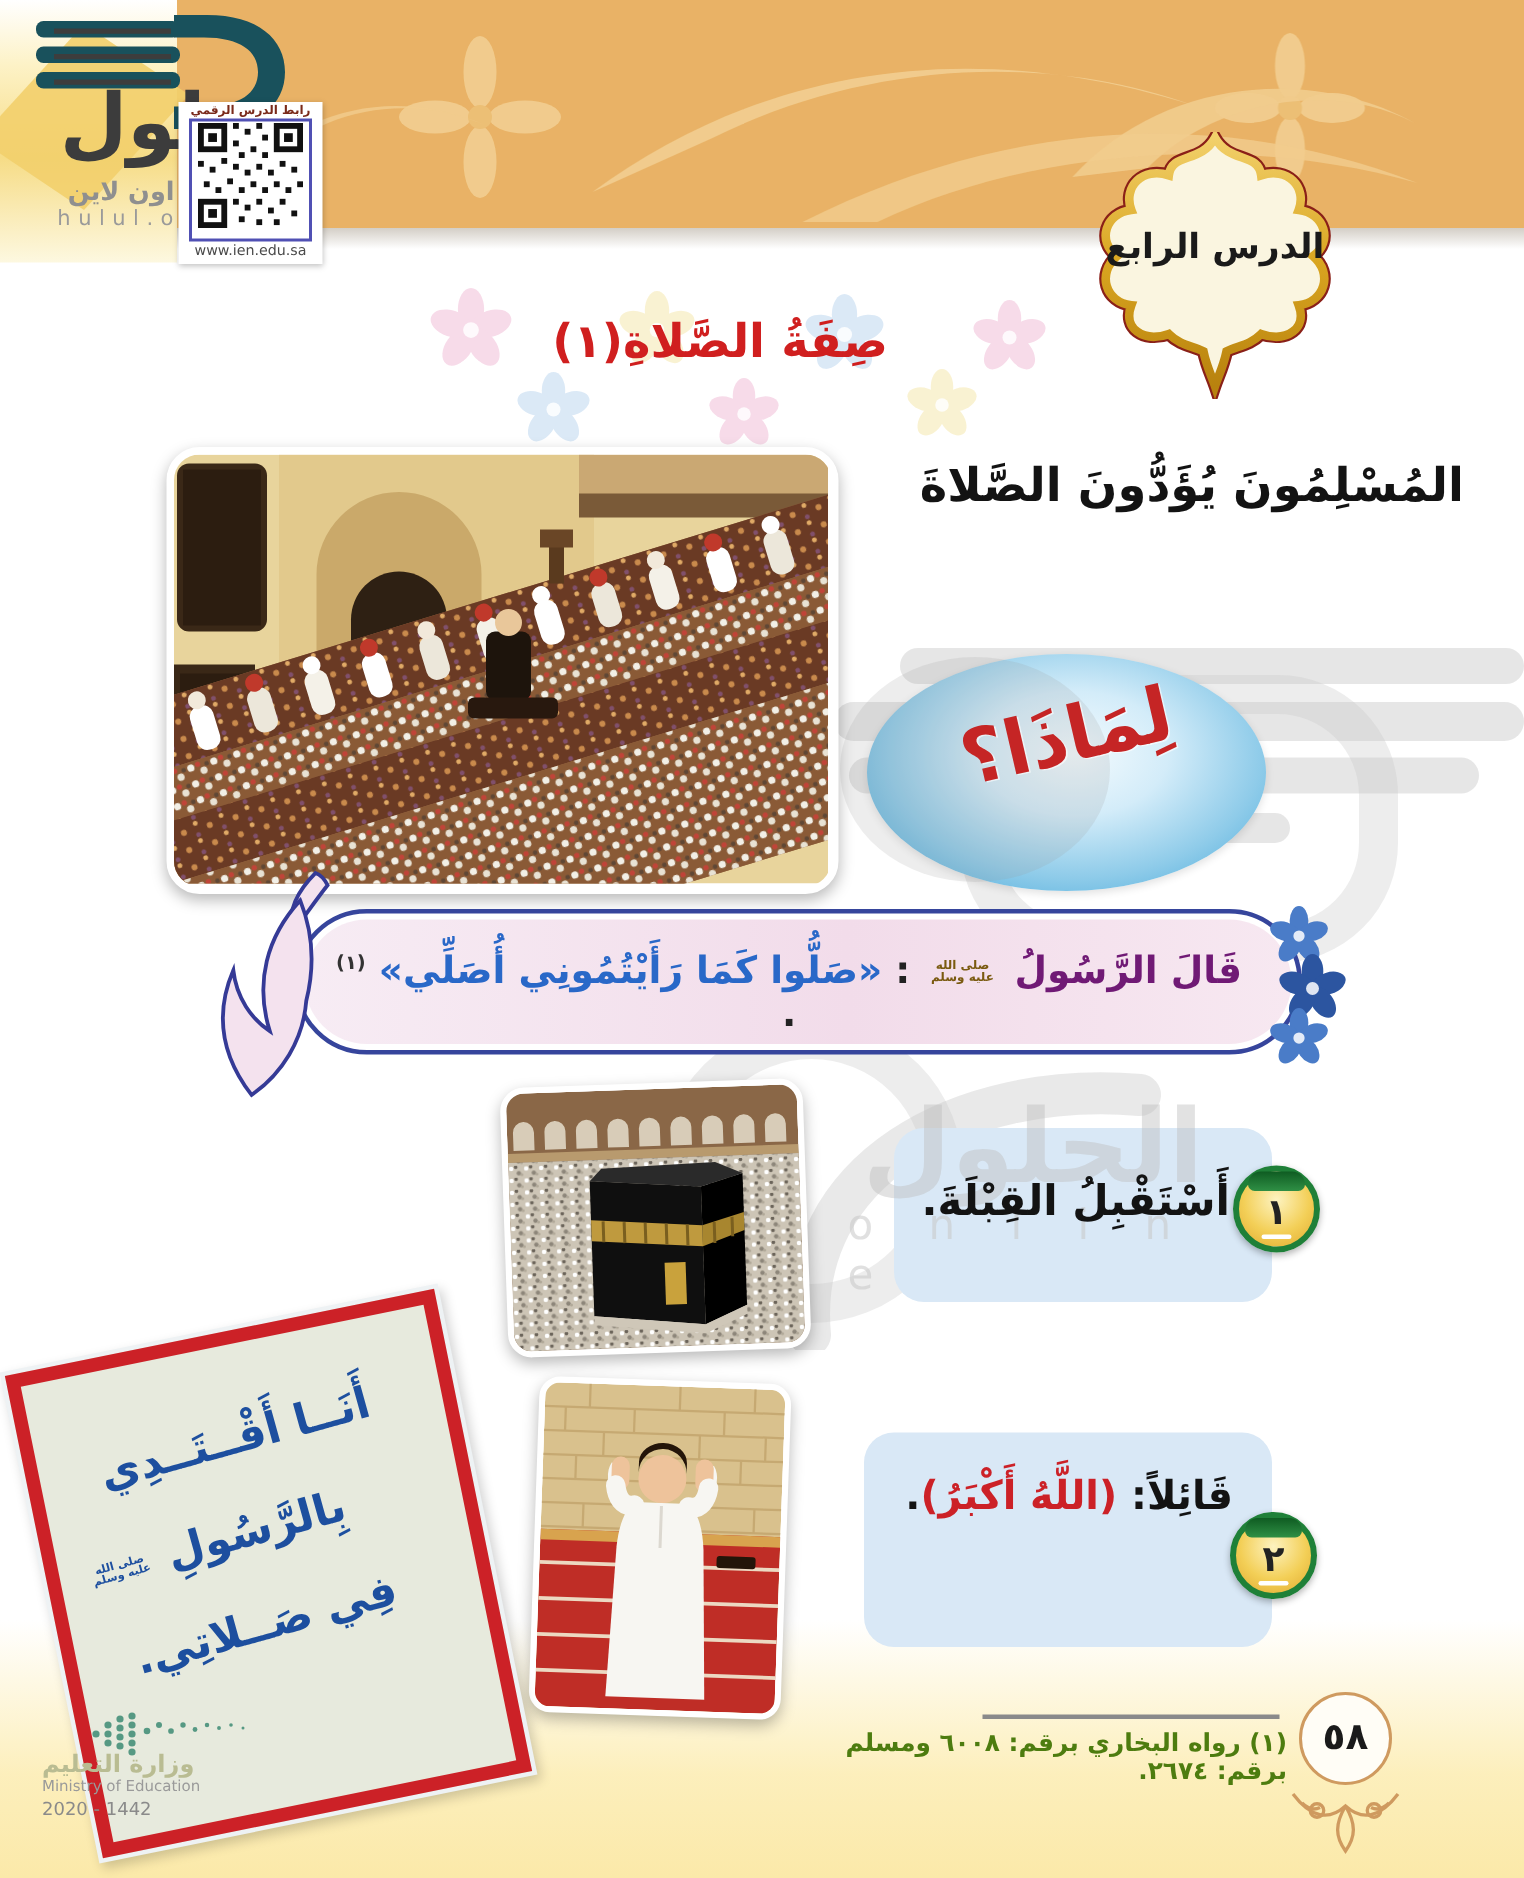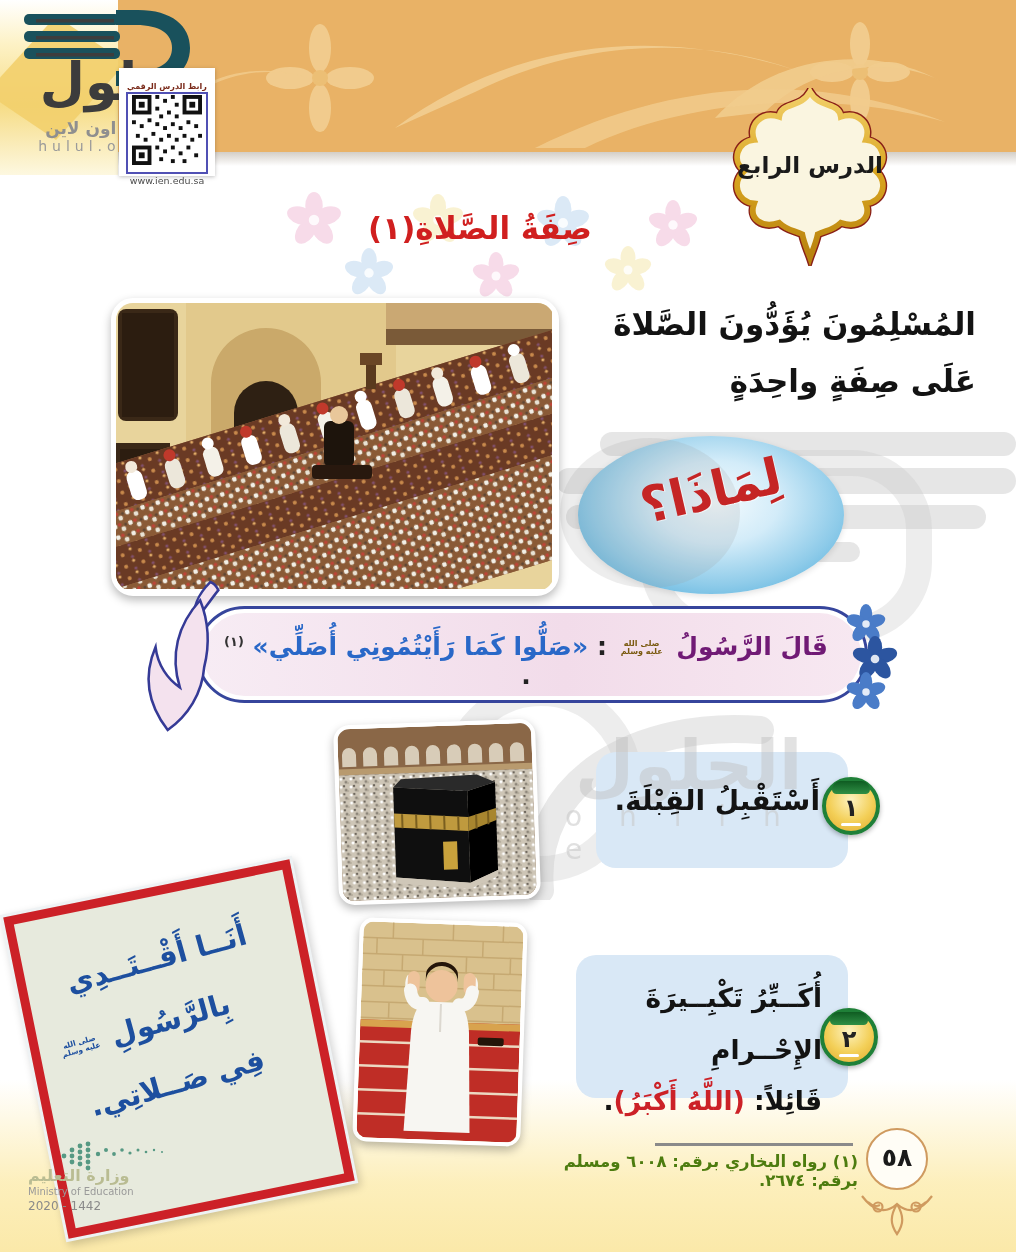--- a/index.html
+++ b/index.html
@@ -17,21 +17,21 @@
   .pencil{left:-14px;top:16px;width:140px;height:124px;background:#f2cf6c;z-index:2;
     clip-path:polygon(50% 0,100% 38%,50% 100%,0 62%);opacity:.9;}
   
   .hulul{left:6px;top:4px;width:225px;height:160px;z-index:3;}
   .hulul-ar{left:18px;top:52px;width:180px;z-index:3;color:#3c3c3c;font-size:52px;font-weight:bold;text-align:center;}
   .hulul-sub{left:6px;top:118px;width:200px;z-index:3;color:#8f8f8f;font-size:17px;font-weight:bold;text-align:center;}
   .hulul-en{left:4px;top:138px;width:210px;z-index:3;color:#9a9a9a;font-size:14px;letter-spacing:5px;text-align:center;}
   
   .qr-card{left:119px;top:68px;width:96px;height:108px;background:#fff;z-index:4;
     box-shadow:0 1px 4px rgba(0,0,0,.25);text-align:center;}
-  .qr-cap{font-size:8px;color:#7a2a1a;font-weight:bold;margin-top:14px;}
+  .qr-cap{font-size:8px;color:#7a2a1a;font-weight:bold;margin-top:1px;}
   .qr-box{margin:1px auto 0;width:76px;height:76px;border:2px solid #5050b4;background:#fff;padding:1px;}
   .qr-url{font-size:9.5px;color:#4a4a4a;margin-top:1px;}
   
   .badge-svg{left:723px;top:88px;width:174px;height:178px;z-index:3;}
   .badge-text{left:723px;top:152px;width:174px;z-index:4;text-align:center;
     font-size:23px;font-weight:bold;color:#1a1a1a;}
   
   .flower{z-index:2;opacity:.75;}
   .page-title{left:255px;top:210px;width:450px;z-index:3;text-align:center;
     color:#d01f1f;font-size:31px;font-weight:bold;}
@@ -356,21 +356,20 @@
     <rect x="208" y="118" width="30" height="46" rx="6" fill="#1d140c"></rect>
     <circle cx="223" cy="112" r="9" fill="#e9c79a"></circle>
     <rect x="196" y="162" width="60" height="14" rx="4" fill="#28180e"></rect>
     <rect x="250" y="58" width="10" height="28" fill="#5a3a1e"></rect>
     <rect x="244" y="50" width="22" height="12" fill="#6a4626"></rect>
   </svg>
 </div>
 
 <div class="abs intro">
   <div>المُسْلِمُونَ يُؤَدُّونَ الصَّلاةَ</div>
-  <div>عَلَى صِفَةٍ واحِدَةٍ</div>
 </div>
 
 <div class="abs wm wm-stripe" style="left:600px;top:432px;width:416px;height:24px"></div>
 <div class="abs wm wm-stripe" style="left:556px;top:468px;width:460px;height:26px"></div>
 <div class="abs wm wm-stripe" style="left:566px;top:505px;width:420px;height:24px"></div>
 <div class="abs wm wm-stripe" style="left:600px;top:542px;width:260px;height:20px"></div>
 <div class="abs wm wm-ring" style="left:640px;top:450px;width:240px;height:140px"></div>
 <div class="abs wm wm-ring" style="left:440px;top:680px;width:150px;height:150px;border-radius:50%"></div>
 <svg class="abs wm" style="left:520px;top:690px;width:260px;height:210px" viewBox="0 0 260 210">
   <path d="M20,200 C10,90 120,30 240,40" stroke="#c8c8c8" stroke-width="28" fill="none" opacity=".4" stroke-linecap="round"></path>
@@ -457,21 +456,20 @@
         <line x1="136" y1="90" x2="136" y2="104"></line>
         <line x1="148" y1="87" x2="148" y2="100"></line>
     </g>
     <rect x="102" y="116" width="14" height="28" fill="#c9a23c"></rect>
     <polygon points="54,150 128,158 156,146 156,152 128,164 54,156" fill="#cfc7b8"></polygon>
   </svg>
 </div>
 
 <div class="abs step-box step2-box"></div>
 <div class="abs step-text step2-text">
-  <div>أُكَــبِّرُ تَكْبِــيرَةَ الإِحْــرامِ</div>
   <div>
     <span>قَائِلاً:</span>
     <span class="step-red">(اللَّهُ أَكْبَرُ)</span><span>.</span>
   </div>
 </div>
 <div class="abs num-badge badge2">
   <span class="cap"></span>
   <span class="num">٢</span>
   <span class="under"></span>
 </div>

